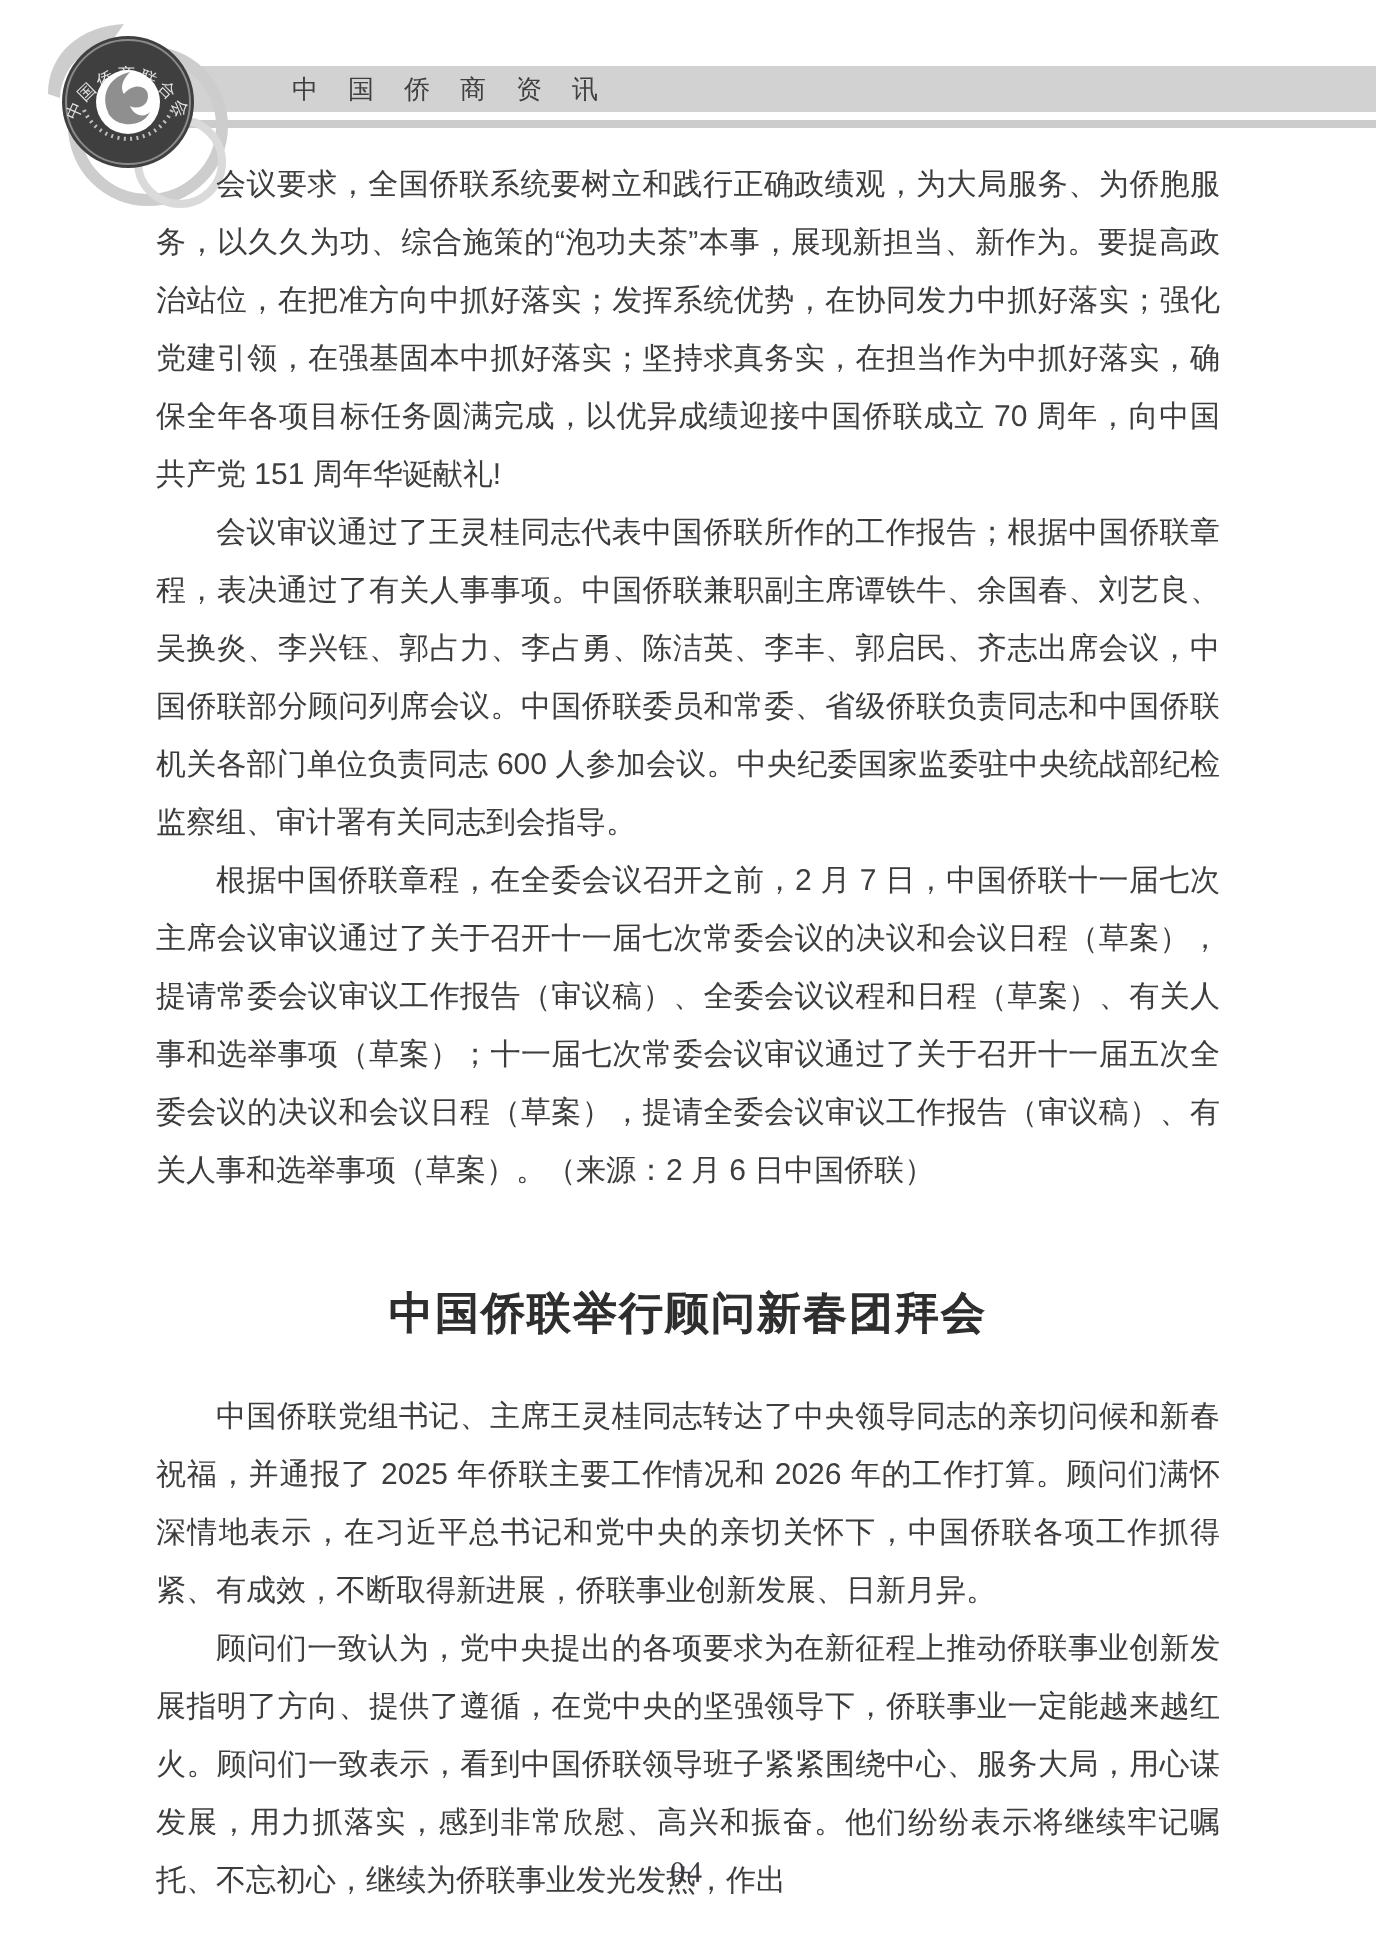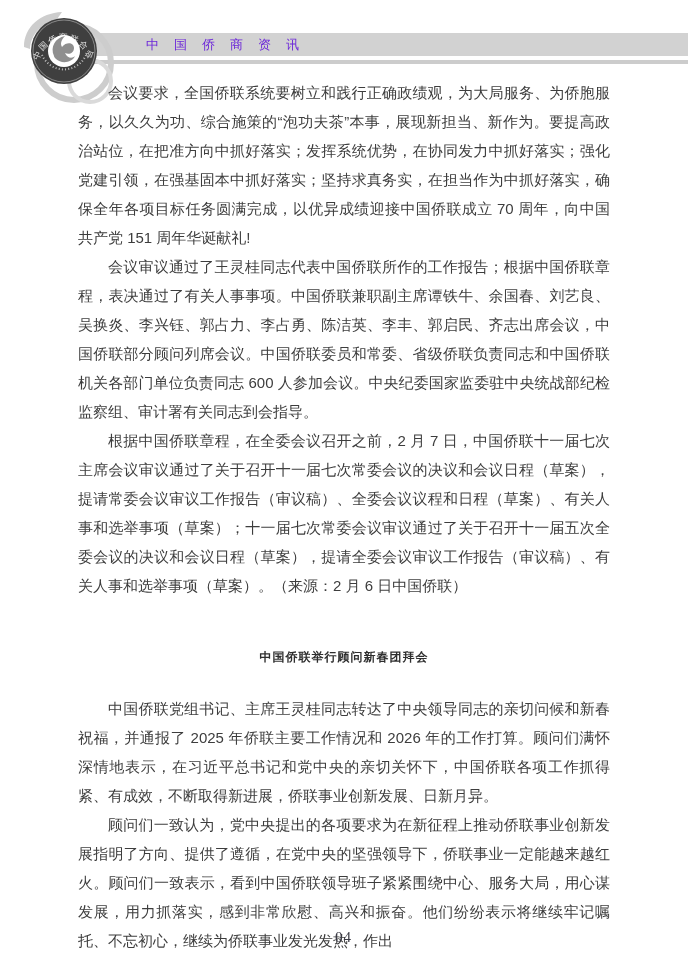--- a/index.html
+++ b/index.html
@@ -12,42 +12,42 @@
   .page { position: relative; width: 688px; height: 971px; background: #fff; }
 
   
   .banner {
     position: absolute; top: 33px; left: 92px; right: 0; height: 23px;
     background: #d2d2d2;
     display: flex; align-items: center;
     padding-left: 54px;
   }
   .banner-title {
-    font-size: 13px; color: #6d28d9; letter-spacing: 15px;
+    font-size: 13px; color: #404040; letter-spacing: 15px;
     white-space: nowrap;
   }
   .banner-underline {
     position: absolute; top: 60px; left: 92px; right: 0; height: 4px;
     background: #cccccc;
   }
   .logo-wrap { position: absolute; top: 5px; left: 14px; width: 110px; height: 110px; }
 
   
   .content {
     position: absolute; top: 78px; left: 78px; width: 532px;
     font-size: 15px; line-height: 29px; color: #3d3d3d;
   }
   .body-text {
     text-align: justify;
     word-break: break-all;
     text-align-last: left;
   }
   .indent { text-indent: 2em; }
   .article-title {
-    font-size: 12px; line-height: 30px; font-weight: bold; color: #2e2e2e;
+    font-size: 22px; line-height: 30px; font-weight: bold; color: #2e2e2e;
     text-align: center;
     margin-top: 42px; margin-bottom: 22px;
     letter-spacing: 1px;
   }
 
   
   .footer {
     position: absolute; top: 928px; left: 0; right: 1px;
     text-align: center;
   }

